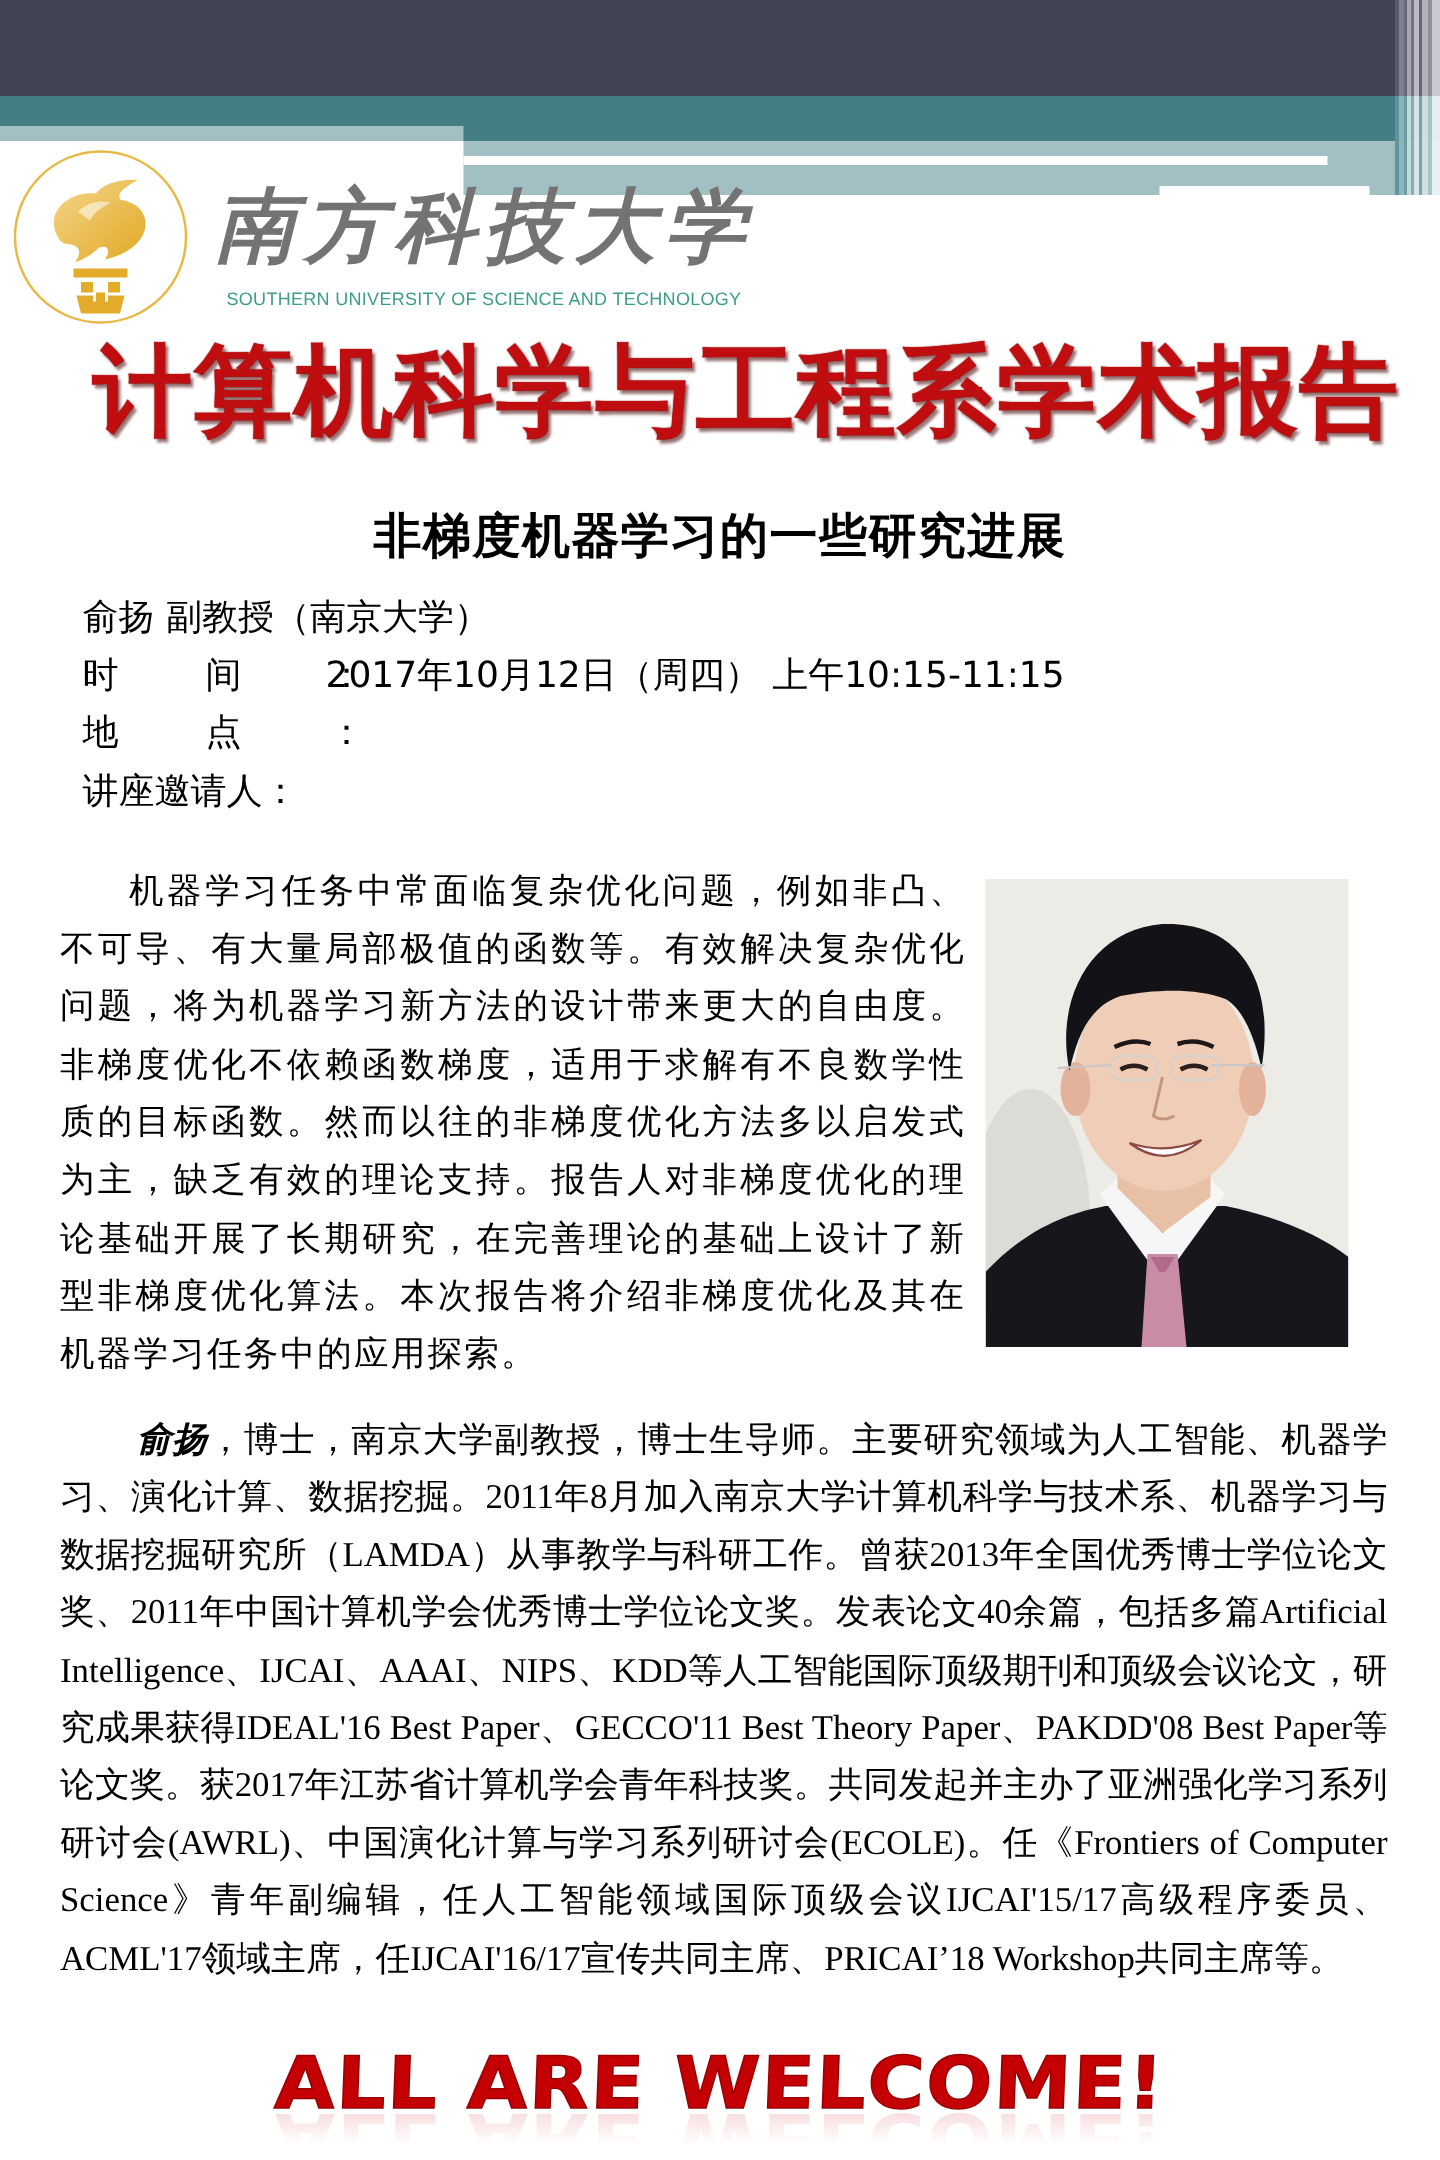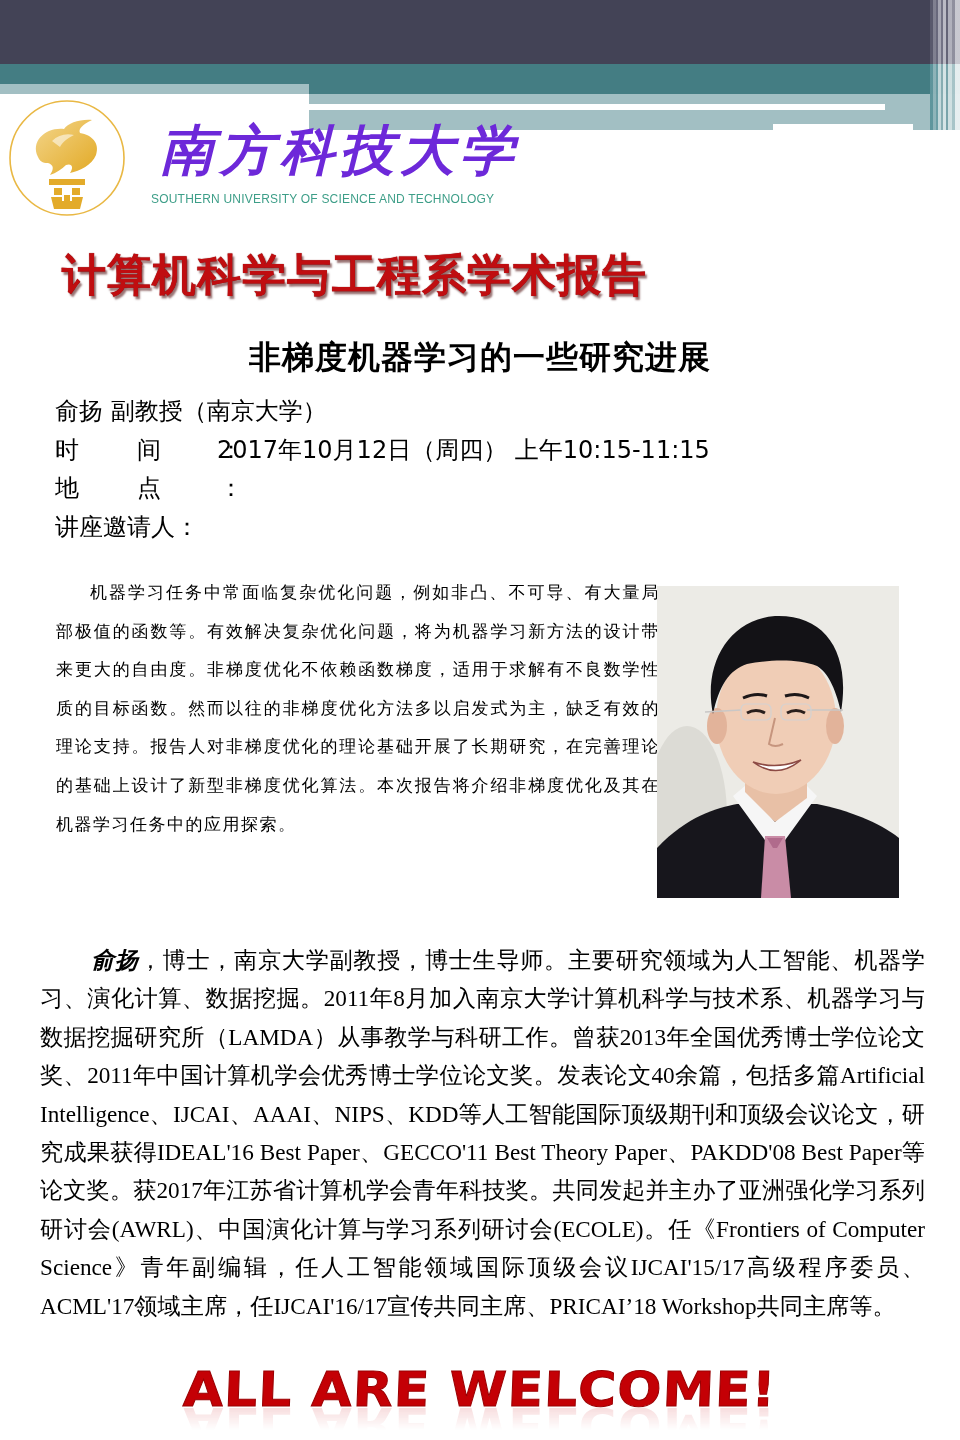--- a/index.html
+++ b/index.html
@@ -23,53 +23,52 @@
       #9d9dab 22px 25px, #e0e0e6 25px 30px); opacity: .85; }
   .edge-strips-low { position: absolute; right: 0; top: 64px; width: 30px; height: 66px;
     background: linear-gradient(90deg,
       #5e9aa0 0 3px, #8fb8bc 3px 6px, #6aa2a8 6px 8px, #c6dcde 8px 11px,
       #89b2b6 11px 13px, #d8e7e8 13px 16px, #7aa9ae 16px 18px, #d2e3e4 18px 22px,
       #a9c8cb 22px 25px, #e9f1f2 25px 30px); opacity: .9; }
 
   
   .logo { position: absolute; left: 8px; top: 99px; width: 118px; height: 118px; }
   .school-cn {
-    position: absolute; left: 160px; top: 112px; width: 370px; height: 76px;
+    position: absolute; left: 143px; top: 112px; width: 370px; height: 76px;
     font-family: "DejaVu Serif", "Liberation Serif", serif; font-size: 54px; font-weight: bold;
-    color: #6d28d9; letter-spacing: 6px; line-height: 76px; font-style: italic;
+    color: #737373; letter-spacing: 6px; line-height: 76px; font-style: italic;
   }
   .school-en {
     position: absolute; left: 151px; top: 192px;
     font-family: "Liberation Sans", sans-serif; font-size: 12px; color: #3d9e88; letter-spacing: 0.2px;
   }
 
   
   .main-title {
     position: absolute; left: 62px; top: 218px; width: 880px; height: 90px;
     font-family: "DejaVu Sans", sans-serif; font-weight: bold;
-    font-size: 44px; line-height: 86px; color: #c00d10; letter-spacing: 1px;
+    font-size: 66px; line-height: 86px; color: #c00d10; letter-spacing: 1px;
     text-shadow: 2px 3px 2px rgba(70,0,0,.55), 0 0 1px #700;
     white-space: nowrap;
-    margin-top: 14px;
   }
 
   
   .talk-title {
     position: absolute; left: 0; width: 960px; top: 335px; text-align: center;
     font-size: 32px; font-weight: bold; line-height: 44px; letter-spacing: 1px;
   }
   .info { position: absolute; left: 55px; top: 392px; font-size: 24px; line-height: 38.5px; }
   .info-row { display: flex; white-space: nowrap; }
   .info-label { width: 162px; letter-spacing: 0; }
 
   
   .abstract {
-    position: absolute; left: 56px; top: 575px; width: 604px;
-    font-family: Liberation Mono, monospace;
-    font-size: 17px; line-height: 38.6px; text-align: justify; text-indent: 2em;
+    position: absolute; left: 40px; top: 575px; width: 604px;
+    font-family: Liberation Serif, serif;
+    font-size: 23px; line-height: 38.6px; text-align: justify; text-indent: 2em;
     letter-spacing: 1.5px;
   }
   .photo {
     position: absolute; left: 657px; top: 586px; width: 242px; height: 312px; overflow: hidden;
     background: #ecebe7;
   }
 
   
   .bio {
     position: absolute; left: 40px; top: 941px; width: 885px;

